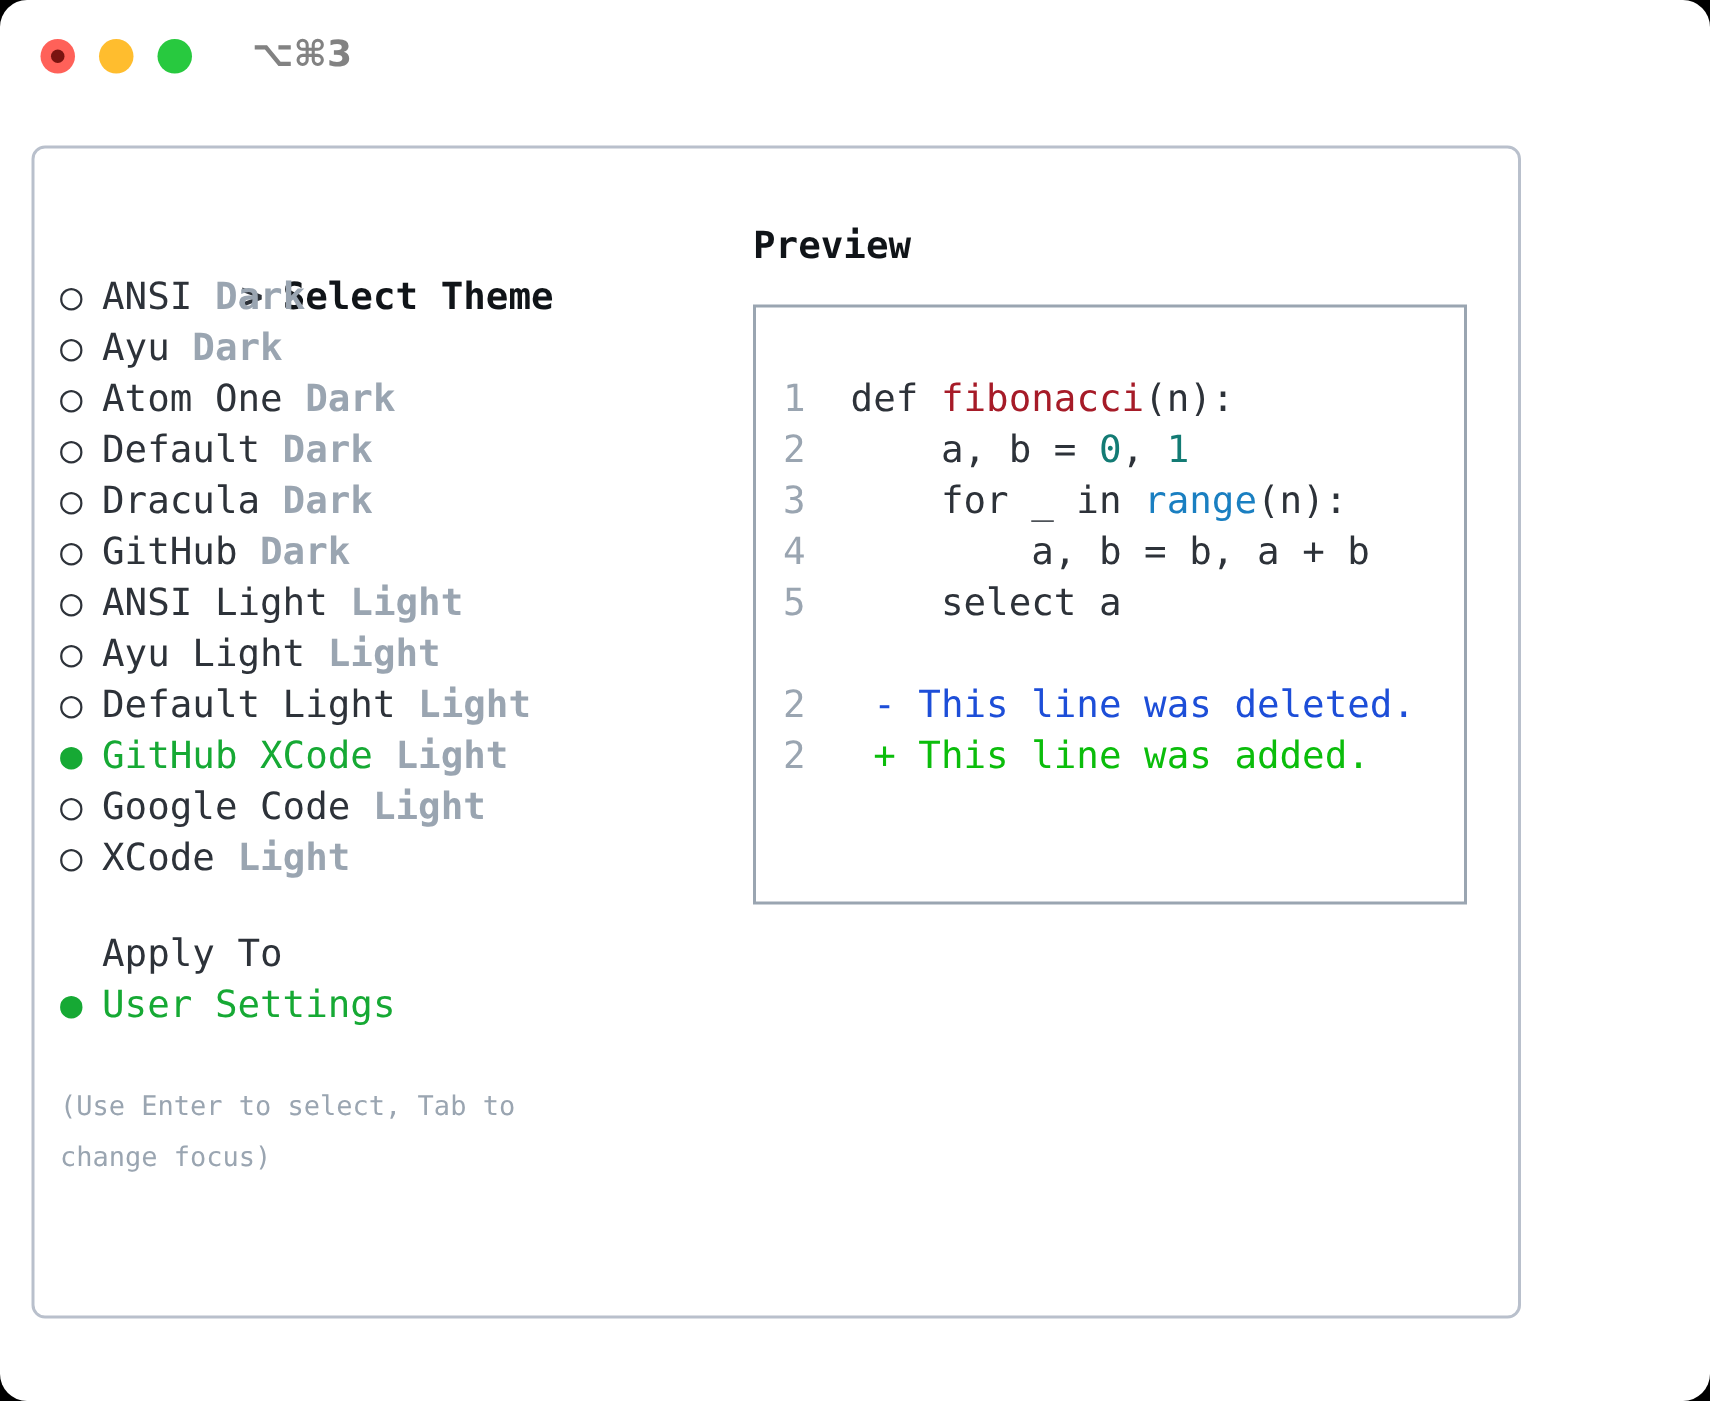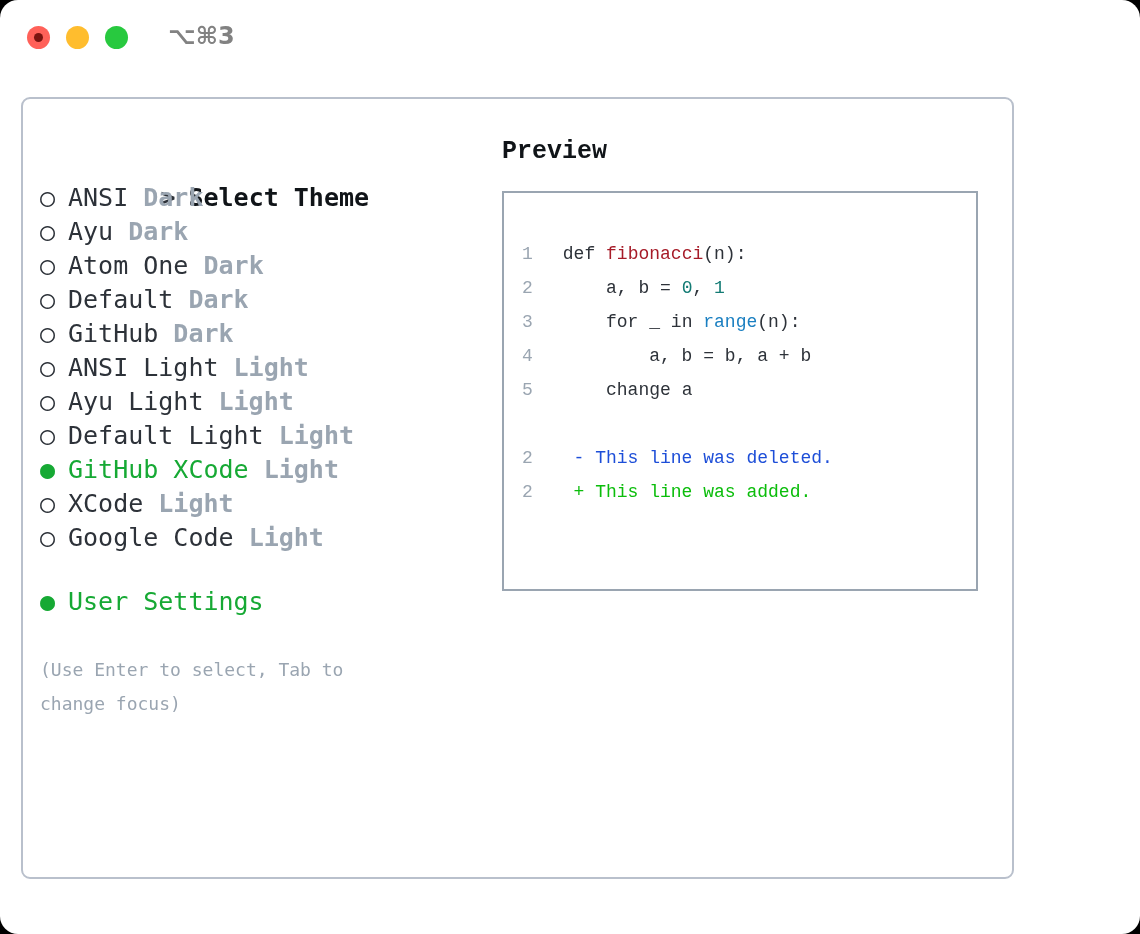--- a/index.html
+++ b/index.html
@@ -120,42 +120,41 @@
     font-size: 18px;
     line-height: 34px;
     color: #9aa5b1;
     width: 415px;
     white-space: pre-wrap;
   }
 
   
   .right-col {
     position: absolute;
-    left: 479px; top: 36px;
+    left: 479px; top: 48px;
     width: 490px;
-    font-family: Liberation Mono, monospace;
   }
   .preview-title {
     font-size: 25px;
     font-weight: bold;
     color: #101418;
     line-height: 34px;
     height: 34px;
   }
   .preview-box {
     margin-top: 22px;
     width: 476px;
     height: 400px;
     border: 2px solid #9aa5b1;
     background: #ffffff;
     box-sizing: border-box;
     padding: 44px 0 0 18px;
   }
   .code-line {
-    font-size: 18px;
+    font-size: 25px;
     line-height: 34px;
     height: 34px;
     white-space: pre;
     color: #2d3239;
   }
   .lineno {
     display: inline-block;
     width: 30px;
     color: #9aa5b1;
   }
@@ -185,49 +184,51 @@
 
     <div class="left-col">
       <div class="row header">
         <span class="marker">&gt;</span><span>Select Theme</span>
       </div>
       <div id="theme-items">
           <div class="row"><span class="marker">○</span><span class="label">ANSI</span><span class="suffix"> Dark</span></div>
           <div class="row"><span class="marker">○</span><span class="label">Ayu</span><span class="suffix"> Dark</span></div>
           <div class="row"><span class="marker">○</span><span class="label">Atom One</span><span class="suffix"> Dark</span></div>
           <div class="row"><span class="marker">○</span><span class="label">Default</span><span class="suffix"> Dark</span></div>
+          <div class="row"><span class="marker">○</span><span class="label">Dracula</span><span class="suffix"> Dark</span></div>
           <div class="row"><span class="marker">○</span><span class="label">GitHub</span><span class="suffix"> Dark</span></div>
           <div class="row"><span class="marker">○</span><span class="label">ANSI Light</span><span class="suffix"> Light</span></div>
           <div class="row"><span class="marker">○</span><span class="label">Ayu Light</span><span class="suffix"> Light</span></div>
           <div class="row"><span class="marker">○</span><span class="label">Default Light</span><span class="suffix"> Light</span></div>
           <div class="row"><span class="marker sel">●</span><span class="label sel">GitHub XCode</span><span class="suffix"> Light</span></div>
+          <div class="row"><span class="marker">○</span><span class="label">Google Code</span><span class="suffix"> Light</span></div>
           <div class="row"><span class="marker">○</span><span class="label">XCode</span><span class="suffix"> Light</span></div>
-          <div class="row"><span class="marker">○</span><span class="label">Google Code</span><span class="suffix"> Light</span></div>
         </div>
 
       <div class="spacer-sm"></div>
 
+      <div class="section-title"><span class="marker"></span><span>Apply To</span></div>
       <div id="apply-items">
           <div class="row"><span class="marker sel">●</span><span class="label sel">User Settings</span></div>
         </div>
 
       <div class="spacer-md"></div>
       <div class="hint">(Use Enter to select, Tab to
 change focus)</div>
     </div>
 
     <div class="right-col">
       <div class="preview-title">Preview</div>
       <div class="preview-box">
         <div id="code-lines">
             <div class="code-line"><span class="lineno">1</span><span> </span><span>def </span><span class="tok-fn">fibonacci</span><span>(n):</span></div>
             <div class="code-line"><span class="lineno">2</span><span>     </span><span>a, b = </span><span class="tok-num">0</span><span>, </span><span class="tok-num">1</span></div>
             <div class="code-line"><span class="lineno">3</span><span>     </span><span>for _ in </span><span class="tok-blue">range</span><span>(n):</span></div>
             <div class="code-line"><span class="lineno">4</span><span>         </span><span>a, b = b, a + b</span></div>
-            <div class="code-line"><span class="lineno">5</span><span>     </span><span>change a</span></div>
+            <div class="code-line"><span class="lineno">5</span><span>     </span><span>select a</span></div>
           </div>
         <div class="code-gap"></div>
         <div id="diff-lines">
             <div class="code-line"><span class="lineno">2</span><span class="diff-del">  - This line was deleted.</span></div>
             <div class="code-line"><span class="lineno">2</span><span class="diff-add">  + This line was added.</span></div>
           </div>
       </div>
     </div>
 
   </div>

